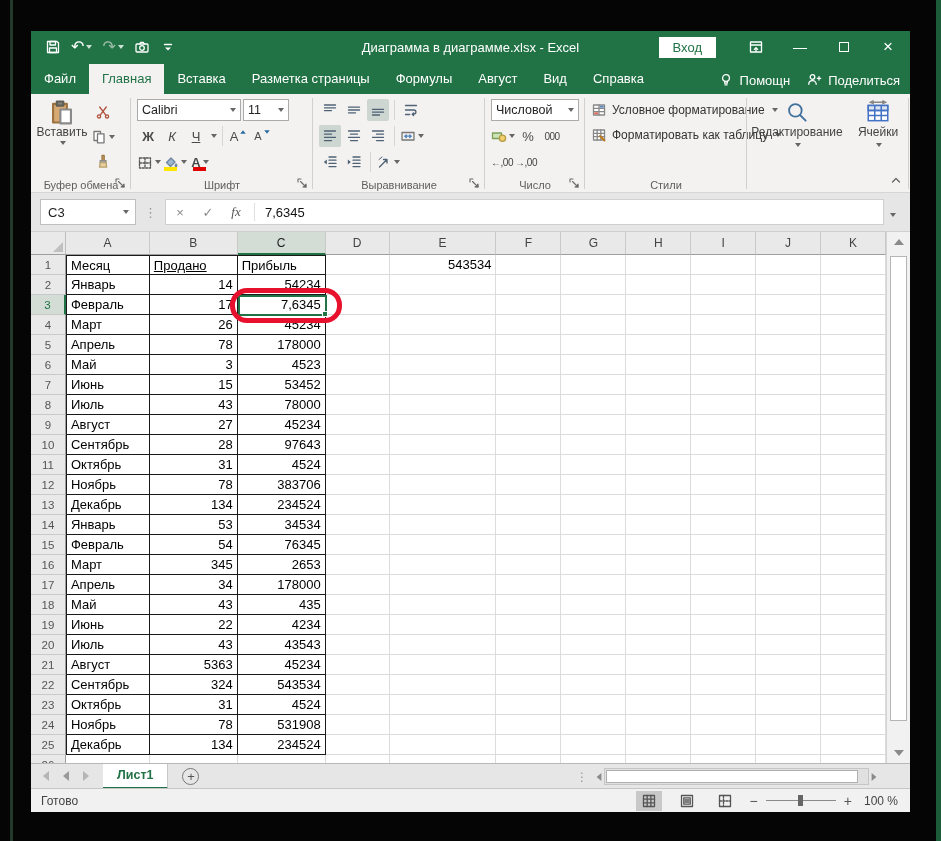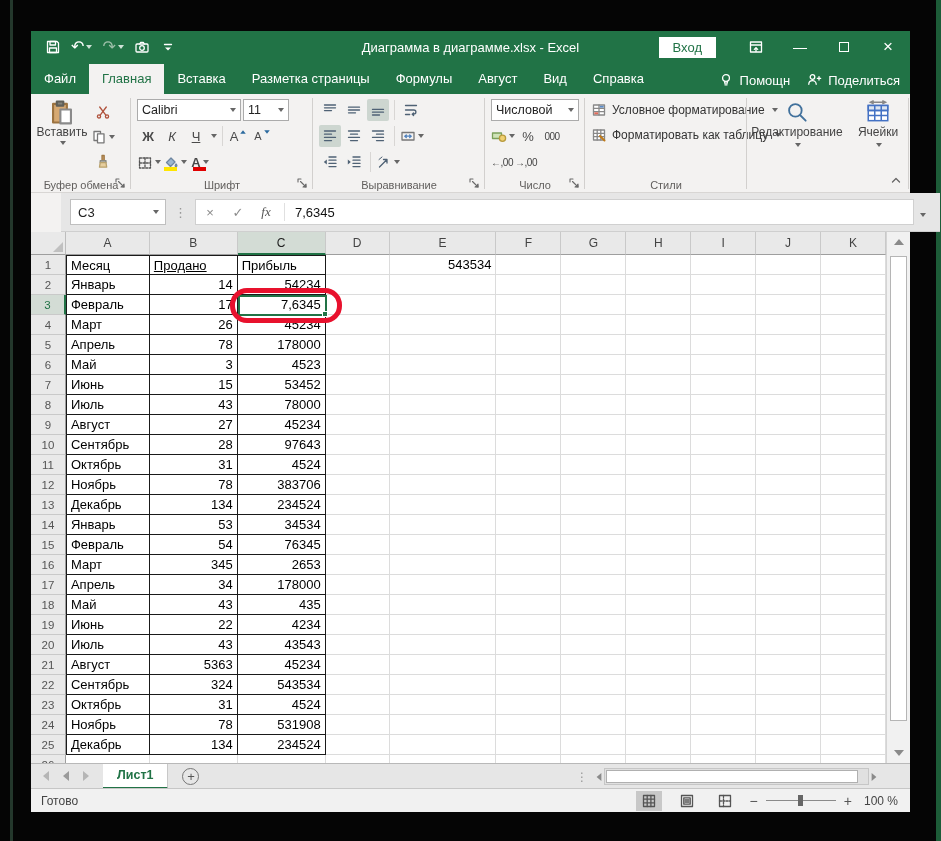--- a/index.html
+++ b/index.html
@@ -44,21 +44,21 @@
   .rel { position:relative; }
   .vline { width:1px; height:20px; background:#d8d6d4; margin:0 3px; }
   .stylebtn { display:flex; align-items:center; gap:5px; height:25px; font-size:12px; color:#333; padding:0 4px; white-space:nowrap; }
   .chev-up { position:absolute; right:6px; bottom:4px; color:#666; }
   .small-txt { font-size:10px; letter-spacing:-0.5px; color:#444; }
   .bld { font-weight:bold; }
   .itl { font-style:italic; }
   .und { text-decoration:underline; }
 
   
-  .fbar { position:absolute; left:0; top:162px; width:879px; height:39px; background:#e6e6e6; border-bottom:1px solid #cfcfcf; display:flex; align-items:center;margin-left:30px; }
+  .fbar { position:absolute; left:0; top:162px; width:879px; height:39px; background:#e6e6e6; border-bottom:1px solid #cfcfcf; display:flex; align-items:center; }
   .namebox { position:relative; margin-left:9px; width:96px; height:26px; background:#fff; border:1px solid #bfbfbf; display:flex; align-items:center; font-size:13px; color:#222; padding-left:7px; }
   .namebox .caret { position:absolute; right:6px; border-top-color:#666; }
   .fdots { color:#999; font-size:13px; margin:0 8px; }
   .fpanel { flex:1; height:26px; background:#fff; border:1px solid #d0d0d0; display:flex; align-items:center; margin-right:4px; }
   .fbtn { width:28px; text-align:center; color:#8a8a8a; font-size:13px; }
   .fx { font-family:"Liberation Serif","DejaVu Serif",serif; font-style:italic; color:#555; }
   .fsep { width:1px; height:18px; background:#e0e0e0; margin:0 4px; }
   .fval { font-size:13px; color:#111; padding-left:6px; }
   .fchev { width:16px; color:#666; margin-right:6px; }
 

